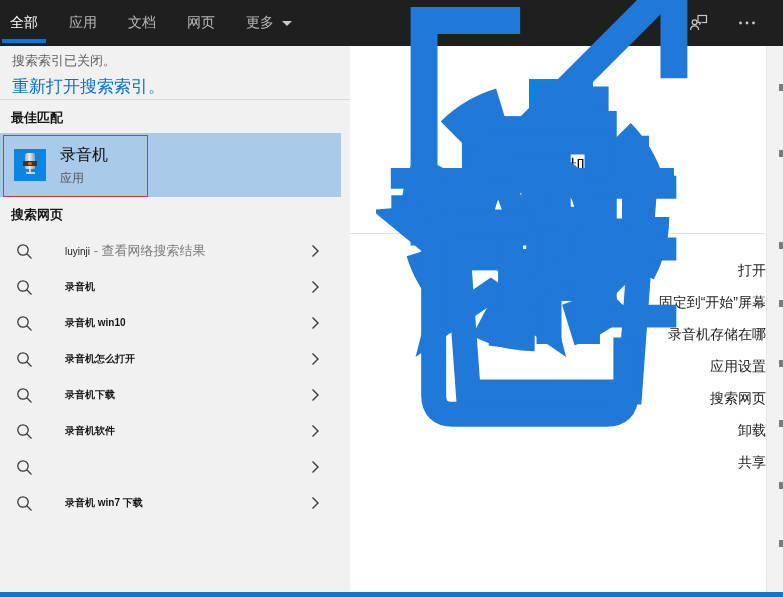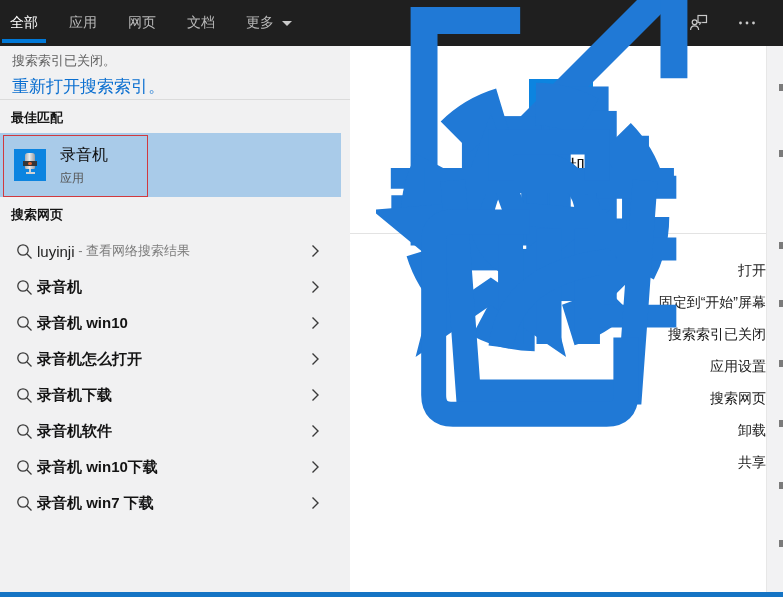--- a/index.html
+++ b/index.html
@@ -24,21 +24,21 @@
   .sec-label{position:absolute;left:11px;font-size:13px;font-weight:bold;color:#151515;}
   .sec-best{top:63px;}
   .sec-web{top:160px;}
   .best-row{position:absolute;left:0;top:87px;width:341px;height:64px;background:#a9cbe9;cursor:pointer;}
   .bm-title{position:absolute;left:60px;top:12px;font-size:16px;color:#101010;}
   .bm-sub{position:absolute;left:60px;top:37px;font-size:12px;color:#555;}
   .red-box{position:absolute;left:3px;top:89px;width:143px;height:60px;border:1px solid #d0393f;z-index:6;pointer-events:none;}
 
   .suggestions{position:absolute;left:0;top:187px;width:350px;}
   .srow{height:36px;display:flex;align-items:center;padding:0 30px 0 16px;cursor:pointer;}
-  .srow .q{margin-left:4px;font-size:15px;font-weight:bold;color:#141414;white-space:nowrap;}
+  .srow .q{margin-left:32px;font-size:10px;font-weight:bold;color:#141414;white-space:nowrap;}
   .srow.first .q{font-weight:normal;color:#222;}
   .srow .suffix{font-size:13px;color:#7c7c7c;white-space:pre;}
   .srow .chev{margin-left:auto;}
 
   
   .right{position:absolute;left:350px;top:46px;width:416px;height:546px;background:#fff;}
   .app-title{position:absolute;left:0;top:108px;width:100%;text-align:center;font-size:20px;color:#141414;}
   .app-sub{position:absolute;left:0;top:140px;width:100%;text-align:center;font-size:13px;color:#5c5c5c;}
   .right-divider{position:absolute;left:0;top:187px;width:100%;height:1px;background:#e3e3e3;}
   .actions{position:absolute;left:0;top:202px;width:100%;}
@@ -67,22 +67,22 @@
 </style>
 </head>
 <body>
 
 <div class="screen">
 
   <div class="header">
     <div class="tabs">
       <div class="tab selected">全部</div>
       <div class="tab">应用</div>
+      <div class="tab">文档</div>
       <div class="tab">网页</div>
-      <div class="tab">文档</div>
       <div class="tab">
         <span>更多</span>
         <span class="caret"></span>
       </div>
     </div>
     <div class="header-icons">
       <span>
         <svg width="20" height="20" viewBox="0 0 20 20" fill="none" stroke="#c9c9c9" stroke-width="1.2">
           <rect x="9" y="2.5" width="8.5" height="7"></rect>
           <path d="M11.5 9.5 L10 12 L13.5 9.5" fill="#1f1f1f" stroke="none"></path>
@@ -184,21 +184,20 @@
         <span class="q">录音机软件</span>
         <svg class="chev" width="9" height="14" viewBox="0 0 9 14" fill="none" stroke="#3a3a3a" stroke-width="1.4">
             <path d="M1.5 1.5 L7 7 L1.5 12.5"></path>
           </svg>
       </div>
       <div class="srow">
         <svg width="17" height="17" viewBox="0 0 17 17" fill="none" stroke="#3a3a3a" stroke-width="1.3">
             <circle cx="7" cy="7" r="5.2"></circle>
             <path d="M11 11 L15.5 15.5"></path>
           </svg>
-        <span class="q">录音机 win10下载</span>
         <svg class="chev" width="9" height="14" viewBox="0 0 9 14" fill="none" stroke="#3a3a3a" stroke-width="1.4">
             <path d="M1.5 1.5 L7 7 L1.5 12.5"></path>
           </svg>
       </div>
       <div class="srow">
         <svg width="17" height="17" viewBox="0 0 17 17" fill="none" stroke="#3a3a3a" stroke-width="1.3">
             <circle cx="7" cy="7" r="5.2"></circle>
             <path d="M11 11 L15.5 15.5"></path>
           </svg>
         <span class="q">录音机 win7 下载</span>
@@ -238,21 +237,21 @@
             <rect x="12" y="3.5" width="3" height="11"></rect>
         </svg>
         <span class="lbl">固定到“开始”屏幕</span>
       </div>
       <div class="arow">
         <svg viewBox="0 0 18 18" fill="none" stroke="#2079d6" stroke-width="1.4">
           <path d="M1 9 H6.5"></path>
             <rect x="6.5" y="5.5" width="4" height="7"></rect>
             <rect x="12" y="3.5" width="3" height="11"></rect>
         </svg>
-        <span class="lbl">搜索索引已关闭</span>
+        <span class="lbl">录音机存储在哪</span>
       </div>
       <div class="arow">
         <svg viewBox="0 0 18 18" fill="none" stroke="#2079d6">
           <circle cx="9" cy="9" r="3" stroke-width="1.4"></circle>
           <circle cx="9" cy="9" r="6.4" stroke-width="2.4" stroke-dasharray="3.1 1.93"></circle>
         </svg>
         <span class="lbl">应用设置</span>
       </div>
       <div class="arow">
         <svg viewBox="0 0 18 18" fill="none" stroke="#2079d6" stroke-width="1.3">

